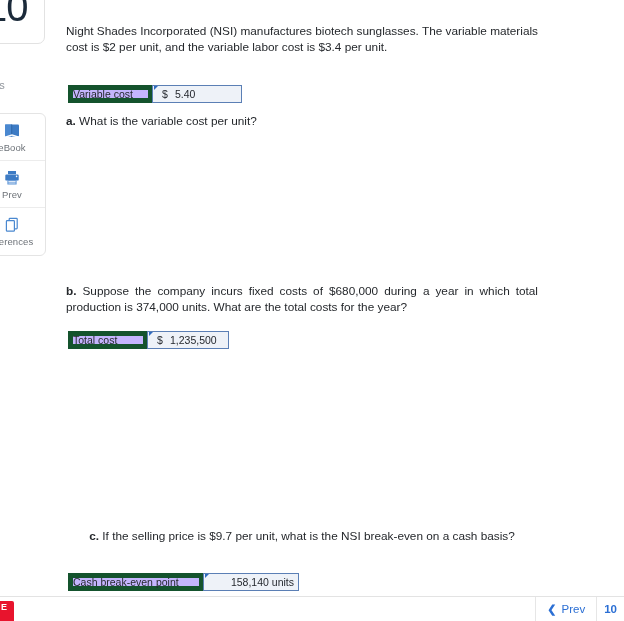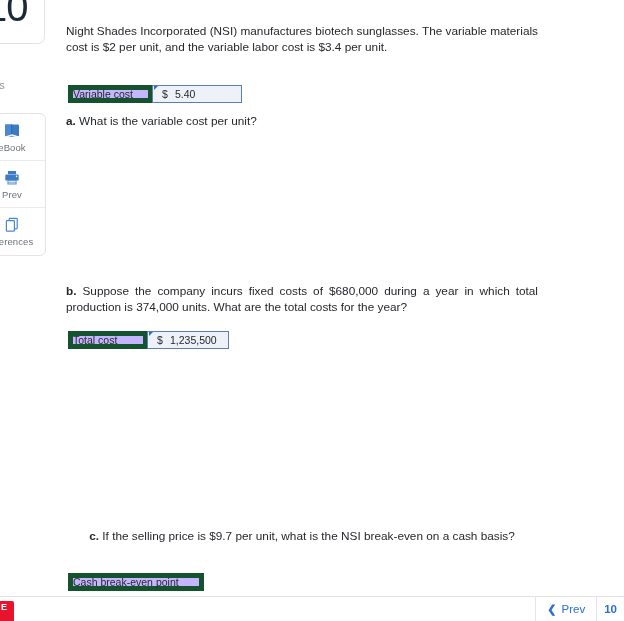--- a/index.html
+++ b/index.html
@@ -328,20 +328,24 @@
     <div class="ans-label">Total cost</div>
     <div class="ans-input">
       <span class="corner-marker"></span>
       <span class="ans-currency">$</span>
       <span class="ans-value">1,235,500</span>
     </div>
   </div>
 
   <div class="ans-box" id="ansC">
     <div class="ans-label">Cash break-even point</div>
+    <div class="ans-input">
+      <span class="corner-marker"></span>
+      <span class="ans-value units-style">158,140 units</span>
+    </div>
   </div>
 
 </div>
 
 <div class="bottom-bar">
 
   <div class="red-badge">
     <span class="glyph">E</span>
   </div>
 

